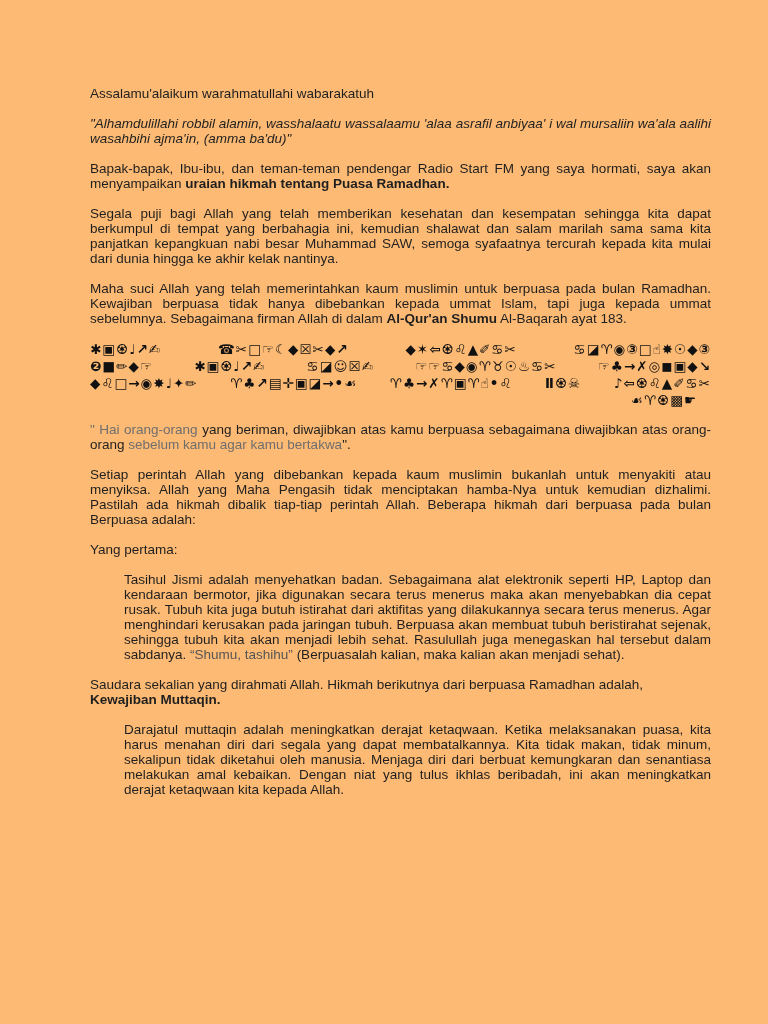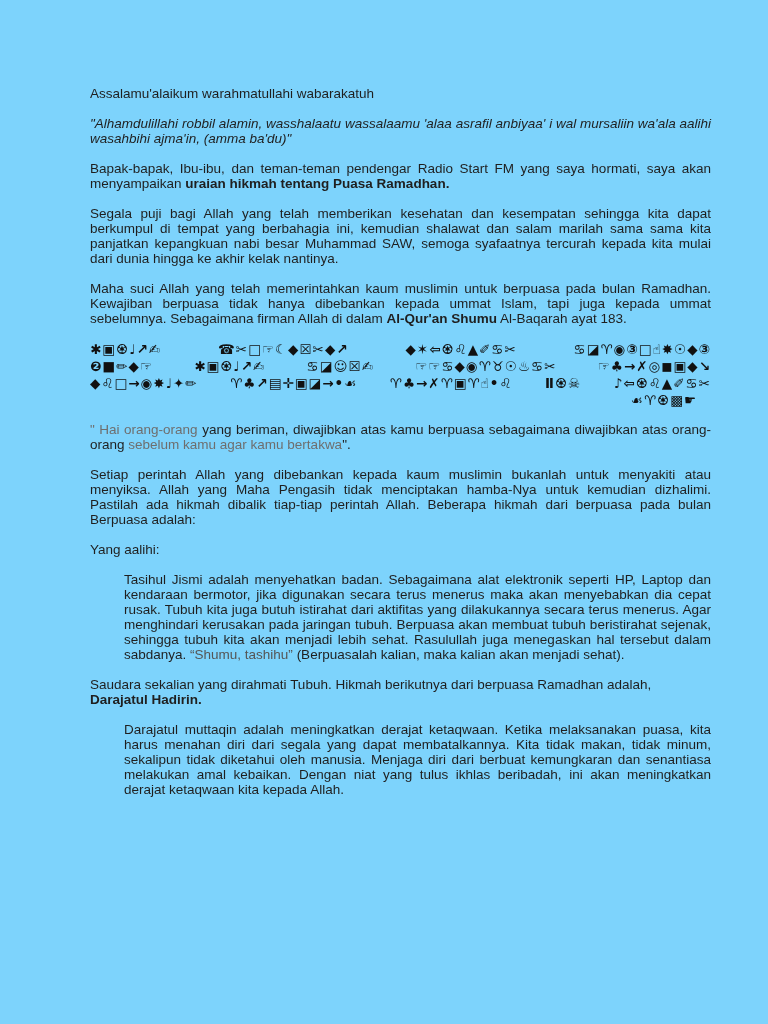--- a/index.html
+++ b/index.html
@@ -2,21 +2,21 @@
 <html><head>
 <meta charset="utf-8">
 <style>
   html,body{margin:0;padding:0;}
   body{
     width:768px;height:1024px;
     background:#ffffff;
     position:relative;
     font-family:"Liberation Sans", sans-serif;
   }
-  .page{position:absolute;inset:0;background:#7dd3fc;overflow:hidden;}
+  .page{position:absolute;inset:0;background:#fdba74;overflow:hidden;}
   .content{
     position:absolute;left:90px;top:86px;width:621px;
     font-size:13.5px;line-height:15px;color:#1f1f1f;
   }
   p{margin:0 0 15px 0;}
   .justify{text-align:justify;}
   .italic{font-style:italic;}
   .indented{margin-left:34px;}
   b{font-weight:bold;}
   .block{display:block;}
@@ -80,27 +80,27 @@
 
     <p class="justify">
       <span class="light">" Hai orang-orang</span><span> yang beriman, diwajibkan atas kamu berpuasa sebagaimana diwajibkan atas orang-orang </span><span class="light">sebelum kamu agar kamu bertakwa</span><span>".</span>
     </p>
 
     <p class="justify">
       <span>Setiap perintah Allah yang dibebankan kepada kaum muslimin bukanlah untuk menyakiti atau menyiksa. Allah yang Maha Pengasih tidak menciptakan hamba-Nya untuk kemudian dizhalimi. Pastilah ada hikmah dibalik tiap-tiap perintah Allah. Beberapa hikmah dari berpuasa pada bulan Berpuasa adalah:</span>
     </p>
 
     <p>
-      <span class="block">Yang aalihi:</span>
+      <span class="block">Yang pertama:</span>
     </p>
 
     <p class="justify indented">
       <span>Tasihul Jismi adalah menyehatkan badan. Sebagaimana alat elektronik seperti HP, Laptop dan kendaraan bermotor, jika digunakan secara terus menerus maka akan menyebabkan dia cepat rusak. Tubuh kita juga butuh istirahat dari aktifitas yang dilakukannya secara terus menerus. Agar menghindari kerusakan pada jaringan tubuh. Berpuasa akan membuat tubuh beristirahat sejenak, sehingga tubuh kita akan menjadi lebih sehat. Rasulullah juga menegaskan hal tersebut dalam sabdanya. </span><span class="gray">“Shumu, tashihu”</span><span> (Berpuasalah kalian, maka kalian akan menjadi sehat).</span>
     </p>
 
     <p class="justify">
-      <span>Saudara sekalian yang dirahmati Tubuh. Hikmah berikutnya dari berpuasa Ramadhan adalah,</span><b class="block">Darajatul Hadirin.</b>
+      <span>Saudara sekalian yang dirahmati Allah. Hikmah berikutnya dari berpuasa Ramadhan adalah,</span><b class="block">Kewajiban Muttaqin.</b>
     </p>
 
     <p class="justify indented">Darajatul muttaqin adalah meningkatkan derajat ketaqwaan. Ketika melaksanakan puasa, kita harus menahan diri dari segala yang dapat membatalkannya. Kita tidak makan, tidak minum, sekalipun tidak diketahui oleh manusia. Menjaga diri dari berbuat kemungkaran dan senantiasa melakukan amal kebaikan. Dengan niat yang tulus ikhlas beribadah, ini akan meningkatkan derajat ketaqwaan kita kepada Allah.</p>
 
   </div>
 </div>
 
 </body></html>

